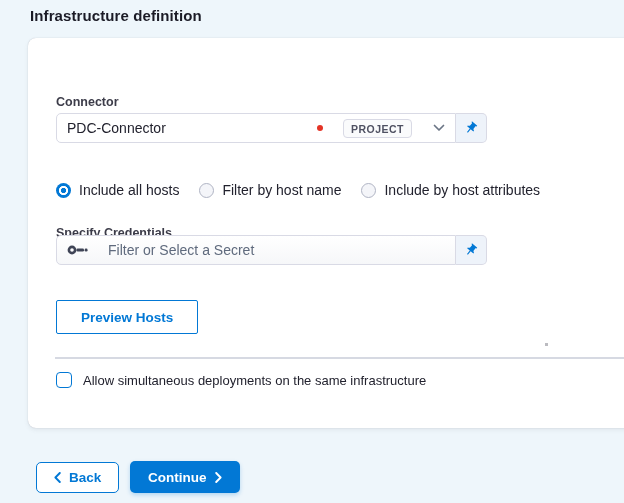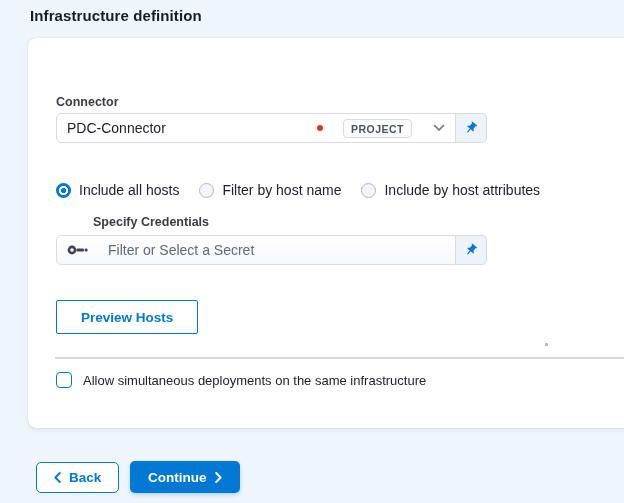--- a/index.html
+++ b/index.html
@@ -31,21 +31,21 @@
     border:none;
     background:radial-gradient(circle at 50% 50%, #0278d5 0 2.5px, #ffffff 2.9px 4.4px, #0278d5 4.7px 100%);
   }
   .radio-label{font-size:14px;color:#22222e;}
   
   .field-label{
     position:absolute;left:28px;
     font-size:12.5px;font-weight:700;color:#3c3c49;
   }
   .label-connector{top:57px;}
-  .label-credentials{top:177px;margin-left:37px;}
+  .label-credentials{top:188px;}
   
   .input-group{position:absolute;left:28px;width:431px;height:30px;display:flex;}
   .group-connector{top:75px;}
   .group-secret{top:197px;}
   .field-box{
     flex:1;height:30px;box-sizing:border-box;
     border:1px solid #d9dae5;border-radius:5px 0 0 5px;background:#fff;
     display:flex;align-items:center;padding:0 9px 0 10px;gap:20px;min-width:0;
   }
   .secret-box{background:linear-gradient(180deg,#ffffff,#f6f7f9);cursor:pointer;}

